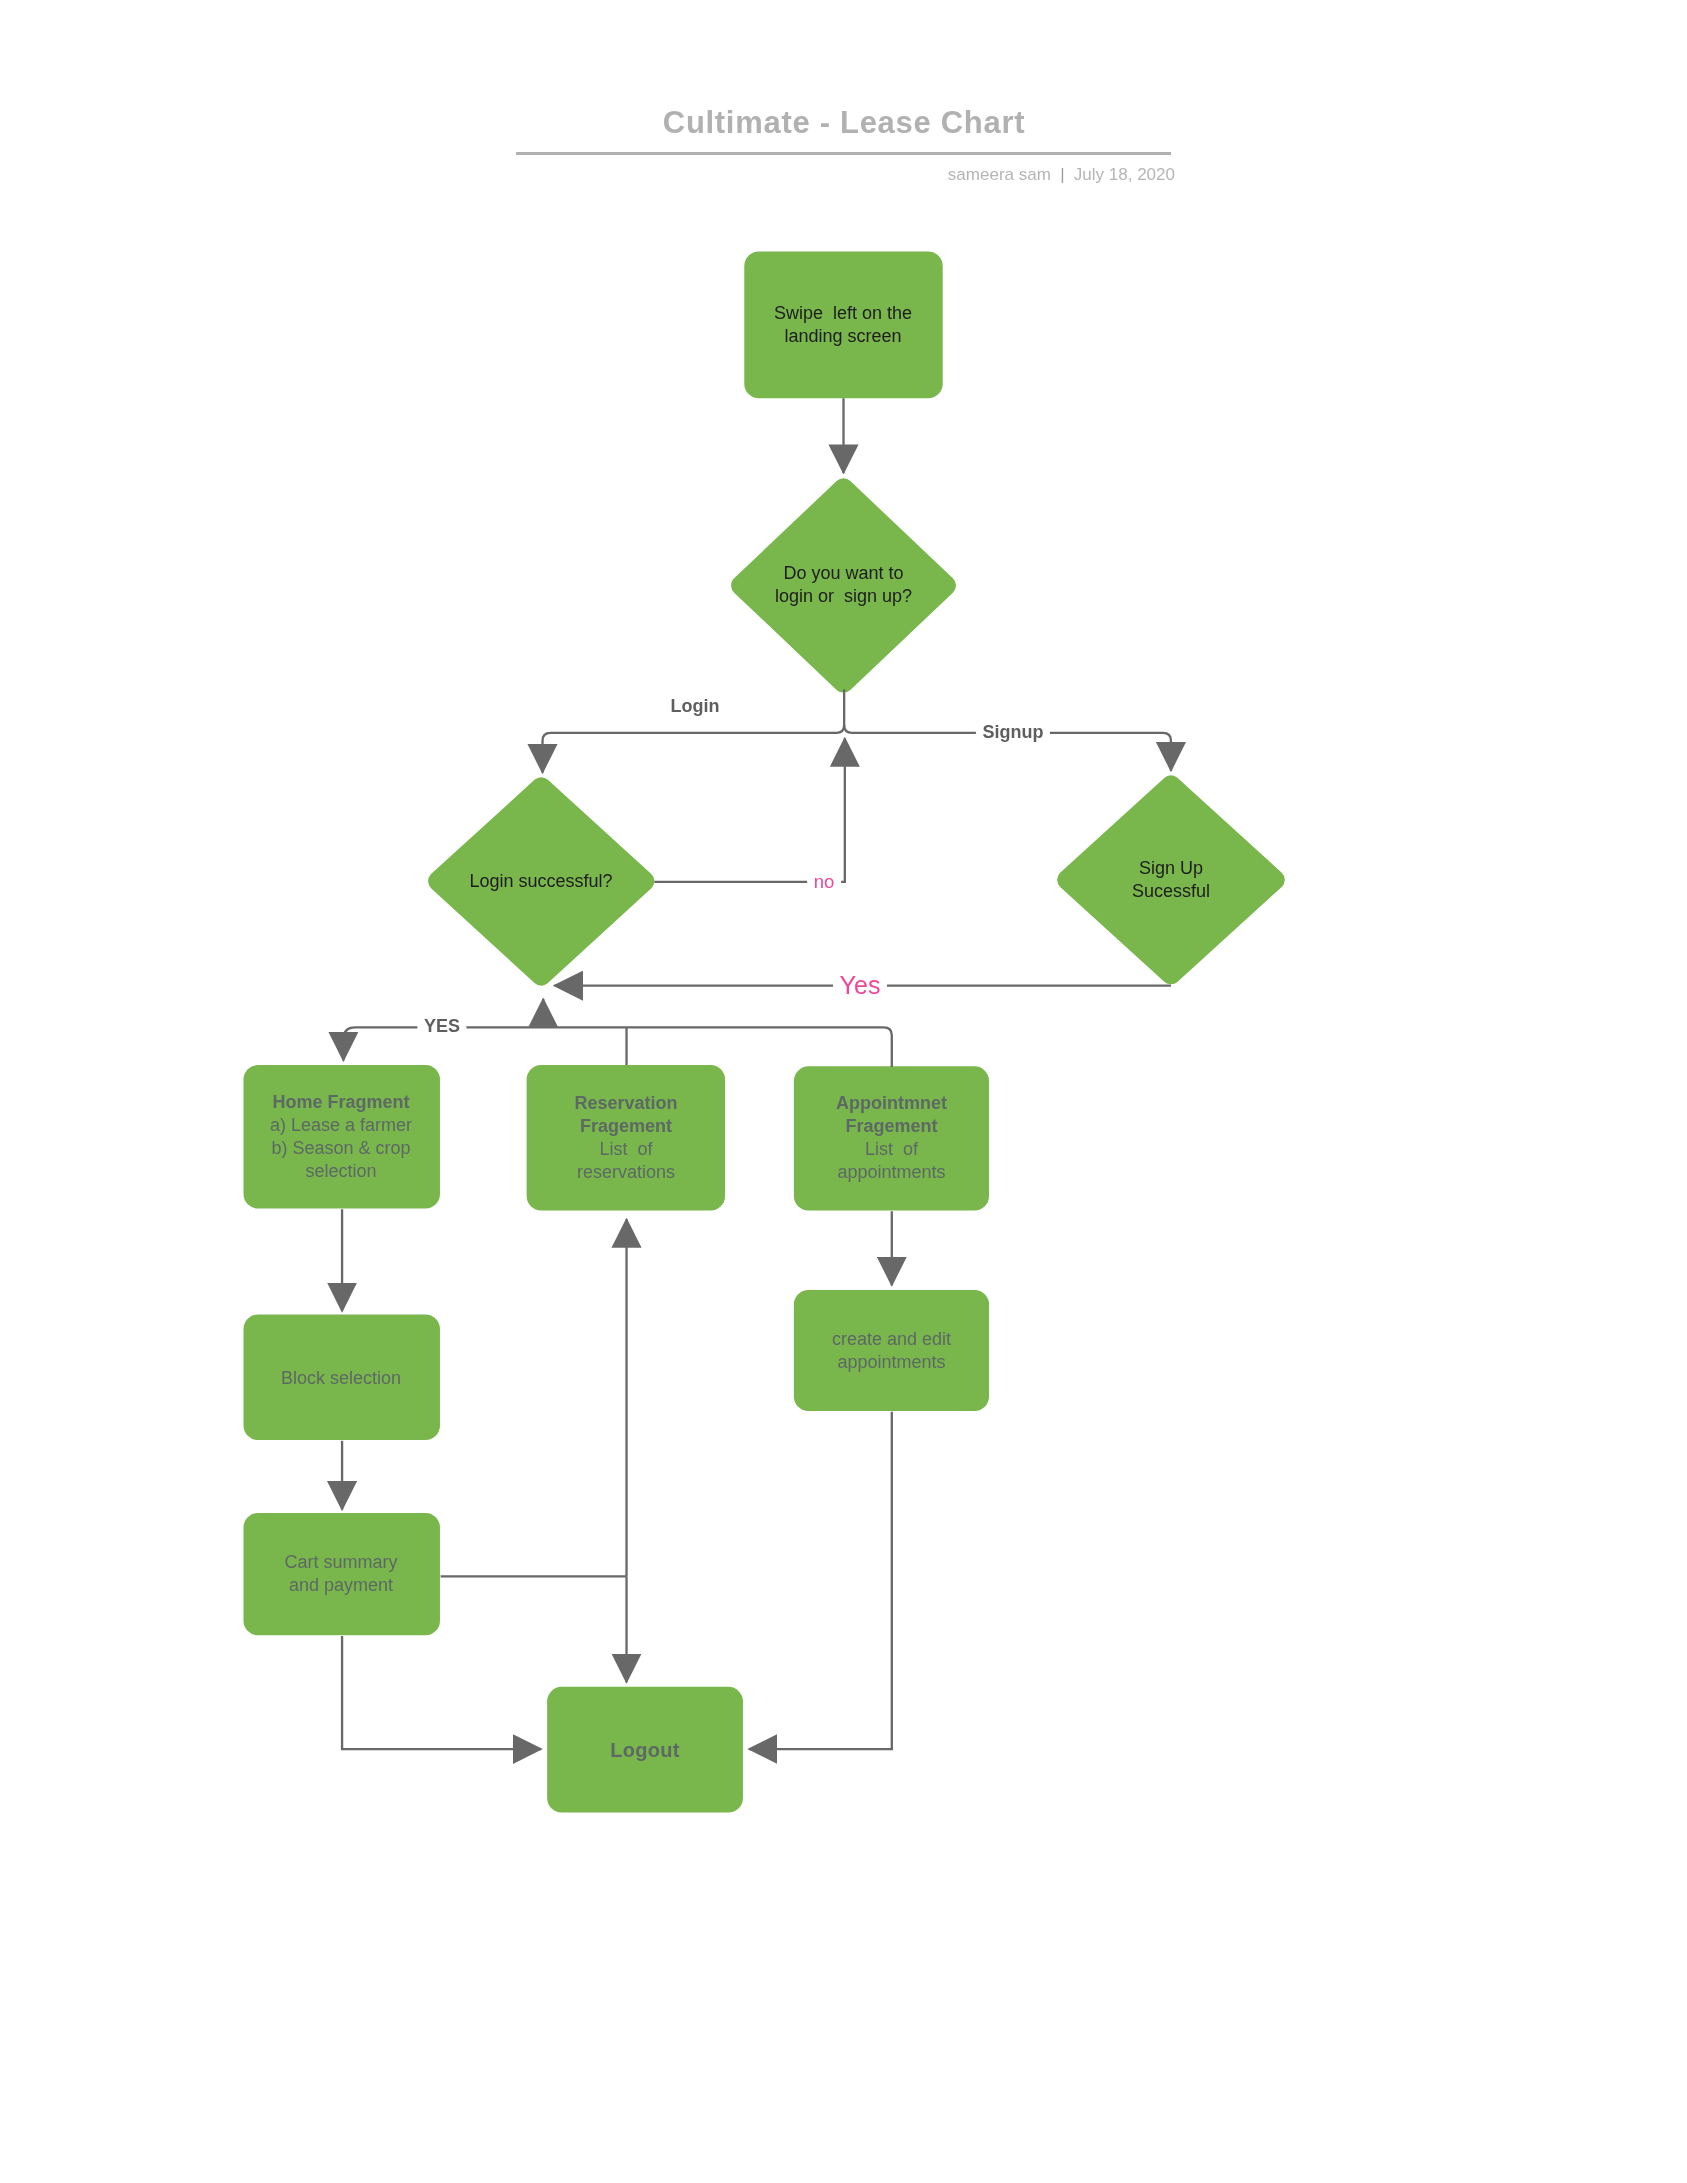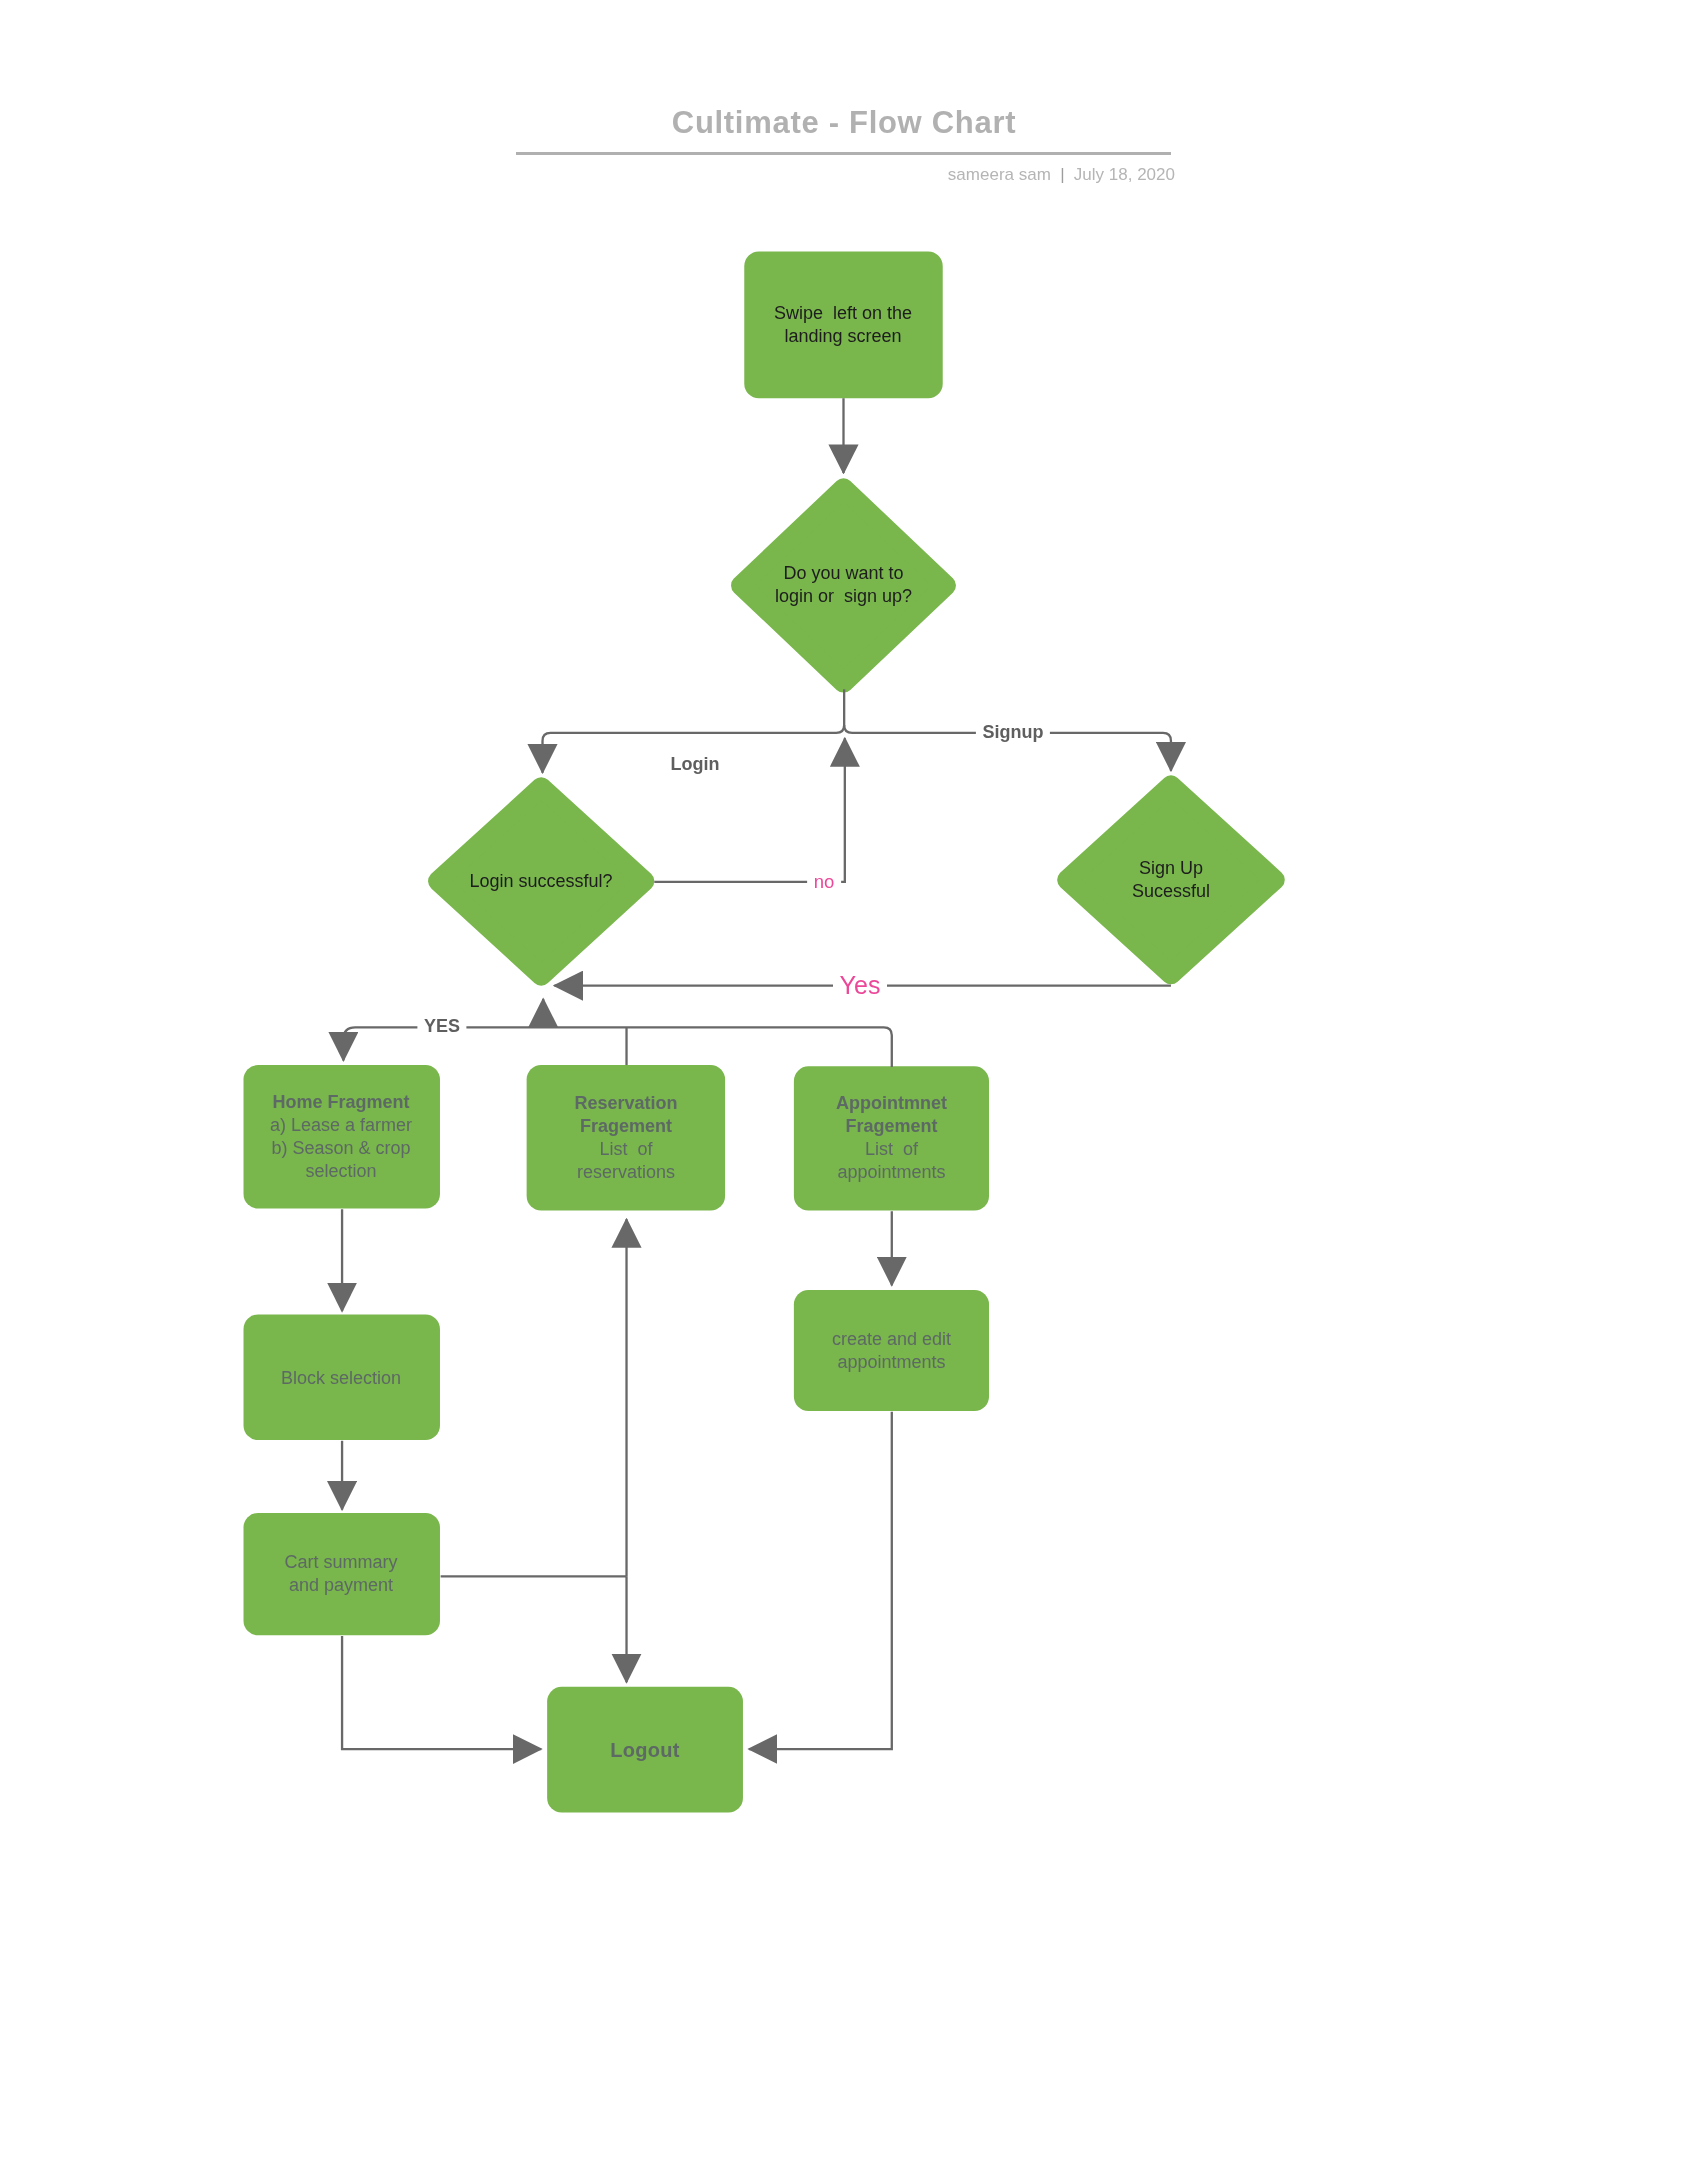--- a/index.html
+++ b/index.html
@@ -35,32 +35,32 @@
   .t-appointment{left:794px;top:1066px;width:195px;height:144px;}
   .t-block{left:243px;top:1315px;width:196px;height:126px;}
   .t-create{left:794px;top:1290px;width:195px;height:121px;}
   .t-cart{left:243px;top:1513px;width:196px;height:122px;}
   .t-logout{left:547px;top:1687px;width:196px;height:126px;}
 
   
   .edge-label{position:absolute;transform:translate(-50%,-50%);background:#ffffff;
               padding:1.3px 6.6px;color:#ec4899;font-size:18.5px;white-space:nowrap;}
   .edge-label.bold{font-weight:bold;font-size:18px;color:#5f5f5f;}
-  .l-login{left:695px;top:765px;}
+  .l-login{left:695px;top:707px;}
   .l-signup{left:1013px;top:733px;}
   .l-no{left:824px;top:882px;}
   .l-yes{left:860px;top:986px;font-size:25px;}
   .l-yescaps{left:442px;top:1027px;}
 </style>
 </head>
 <body>
 
 <div id="page">
 
-  <div class="doc-title">Cultimate - Flow Chart</div>
+  <div class="doc-title">Cultimate - Lease Chart</div>
   <div class="title-rule"></div>
   <div class="doc-subtitle">
     <span>sameera sam</span><span class="sep">|</span><span>July 18, 2020</span>
   </div>
 
   <svg id="edges-layer" width="1687" height="2183" viewBox="0 0 2550 3300">
     <defs>
       <marker id="arr" viewBox="0 0 10 10" refX="9.5" refY="5" markerWidth="13" markerHeight="13" orient="auto" markerUnits="strokeWidth">
         <path d="M0,0 L10,5 L0,10 Z" fill="#686868"></path>
       </marker>

